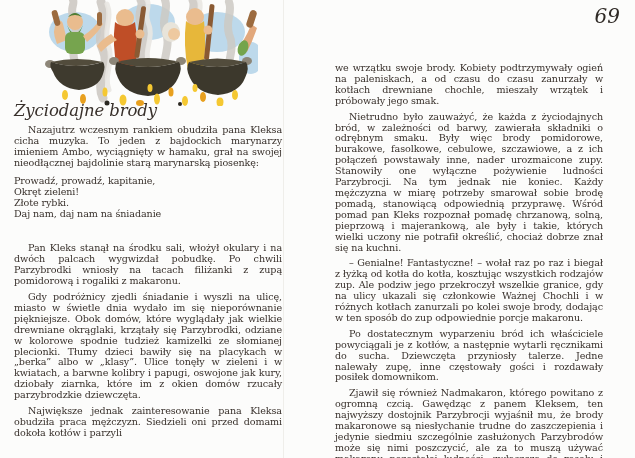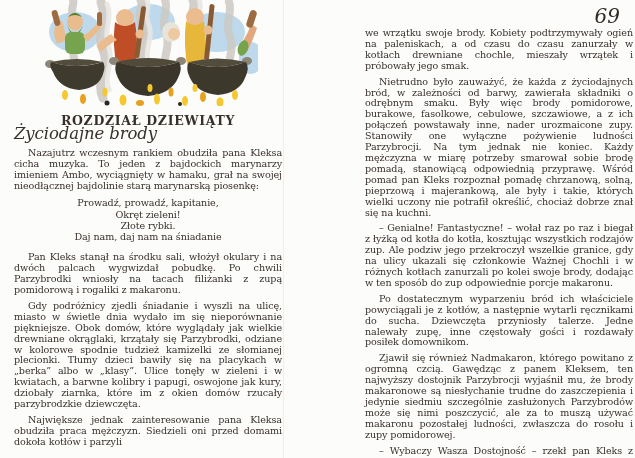--- a/index.html
+++ b/index.html
@@ -8,34 +8,34 @@
     background:#fcfcfb;color:#38302b;
     font-family:"DejaVu Serif","Liberation Serif",serif;
   }
   .spread{position:absolute;inset:0;text-decoration:underline;}
   .gutter{position:absolute;left:283px;top:0;width:1px;height:458px;background:#efeeea;}
   .page{
     position:absolute;top:0;height:458px;width:268px;box-sizing:border-box;
     font-size:9.6px;line-height:10.9px;letter-spacing:-0.1px;text-align:justify;
   }
   .page-left{left:14px;}
-  .page-right{left:365px;padding-top:28px;}
+  .page-right{left:335px;padding-top:63px;}
   .page p{margin:5px 0 0 0;text-indent:14px;}
   .page p.first{margin-top:0;}
   .page p.no-indent{text-indent:0;}
   .illustration-wrap{height:106px;margin-left:30px;width:214px;}
   .chapter-heading{
     font-size:12.5px;font-weight:bold;letter-spacing:0.7px;
     text-align:center;margin:10px 0 2px 0;
   }
   .chapter-title{
     font-size:16.5px;font-style:italic;font-weight:normal;
     margin:0 0 8px 0;
   }
-  .verse{text-align:center;margin:6px 0 10px 0;}
+  .verse{text-align:left;margin:6px 0 24px 0;}
   .verse div{line-height:11.2px;}
   .page-number{
     position:absolute;top:6px;left:582px;width:38px;text-align:right;
     font-size:20px;font-style:italic;line-height:1;color:#2f2a26;
   }
 </style>
 </head>
 <body>
 
 <div class="spread">
@@ -119,21 +119,20 @@
           <ellipse cx="175" cy="102" rx="3.5" ry="4.5" fill="#f5c832"></ellipse>
           <ellipse cx="190" cy="95" rx="3" ry="5" fill="#f5c832"></ellipse>
           <ellipse cx="150" cy="88" rx="2.5" ry="4" fill="#f5c832"></ellipse>
           <ellipse cx="105" cy="88" rx="2.5" ry="4" fill="#f5c832"></ellipse>
           <circle cx="62" cy="103" r="2.5" fill="#2b2822"></circle>
           <circle cx="135" cy="104" r="2" fill="#2b2822"></circle>
         </g>
       </svg>
     </div>
 
-    <h2 class="chapter-heading">ROZDZIAŁ DZIEWIĄTY</h2>
     <h1 class="chapter-title">Życiodajne brody</h1>
 
     <p class="first">Nazajutrz wczesnym rankiem obudziła pana Kleksa cicha muzyka. To jeden z bajdockich marynarzy imieniem Ambo, wyciągnięty w hamaku, grał na swojej nieodłącznej bajdolinie starą marynarską piosenkę:</p>
 
     <div class="verse">
       <div>Prowadź, prowadź, kapitanie,</div>
       <div>Okręt zieleni!</div>
       <div>Złote rybki.</div>
       <div>Daj nam, daj nam na śniadanie</div>
     </div>

